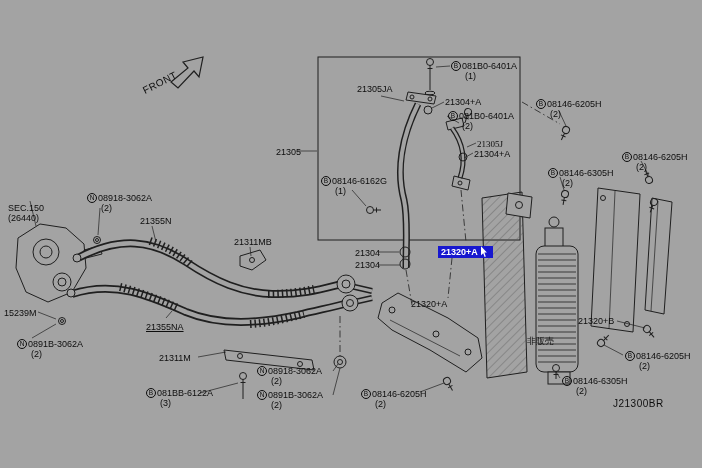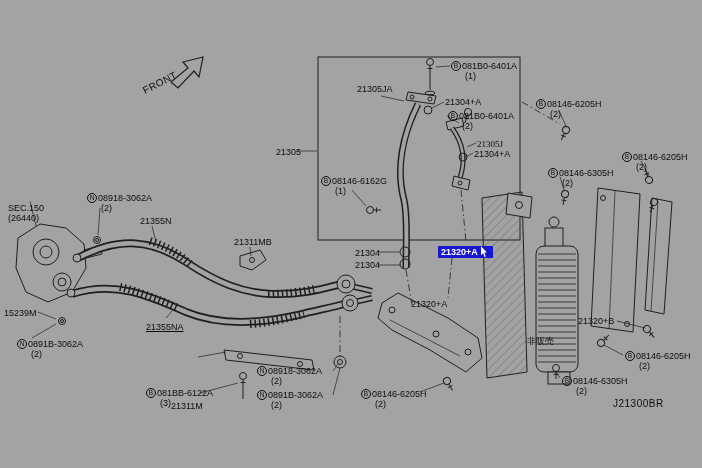--- a/index.html
+++ b/index.html
@@ -323,21 +323,21 @@
       <div class="label" style="left: 411px; top: 299px;">
         <span class="ln">21320+A</span>
       </div>
       <div class="label" style="left: 578px; top: 316px;">
         <span class="ln">21320+B</span>
       </div>
       <div class="label" style="left: 17px; top: 339px;">
         <span class="ln"><span class="prefix-circle">N</span>0891B-3062A</span>
         <span class="ln qty">(2)</span>
       </div>
-      <div class="label" style="left: 171px; top: 353px; margin-top: 48px;">
+      <div class="label" style="left: 159px; top: 353px;">
         <span class="ln">21311M</span>
       </div>
       <div class="label" style="left: 489px; top: 336px; margin-left: 38px;">
         <span class="ln">非販売</span>
       </div>
       <div class="label" style="left: 625px; top: 351px;">
         <span class="ln"><span class="prefix-circle">B</span>08146-6205H</span>
         <span class="ln qty">(2)</span>
       </div>
       <div class="label" style="left: 257px; top: 366px;">

